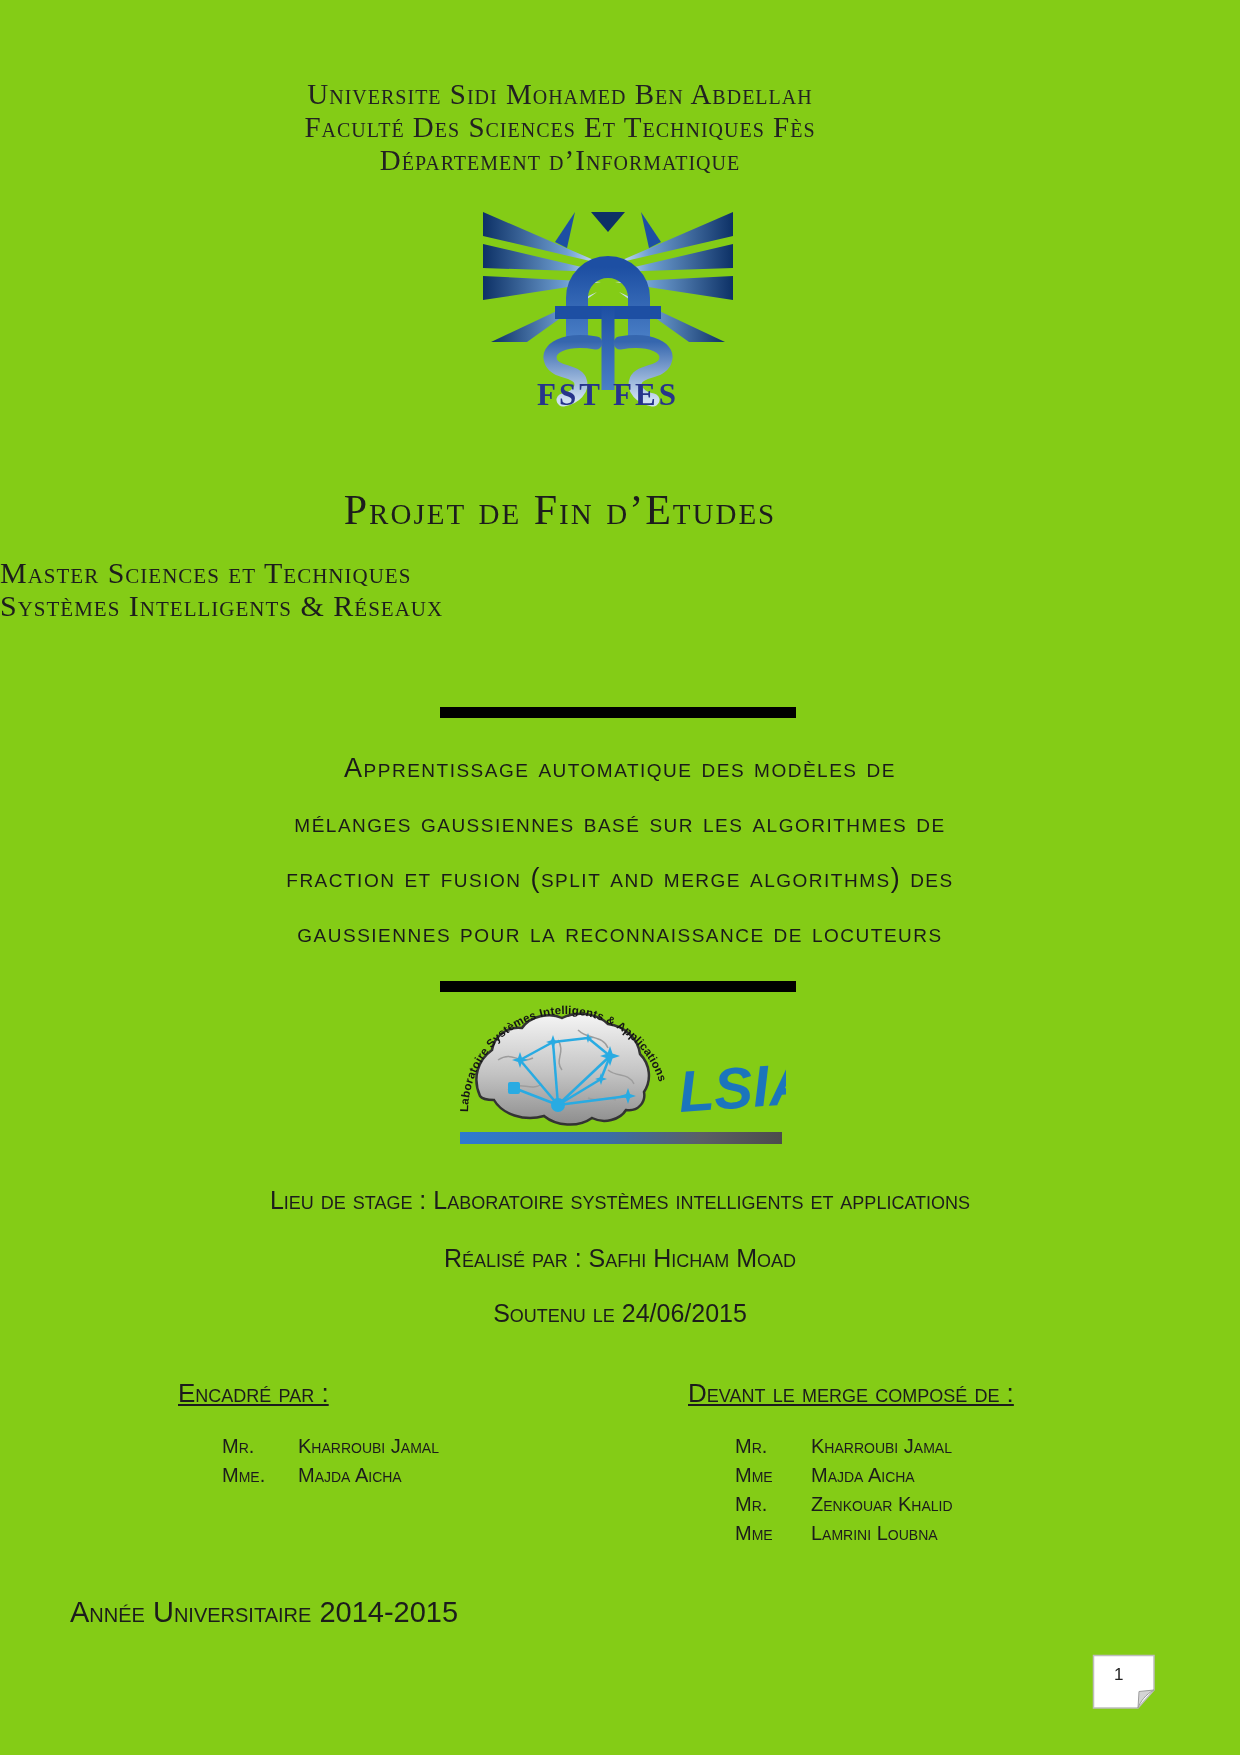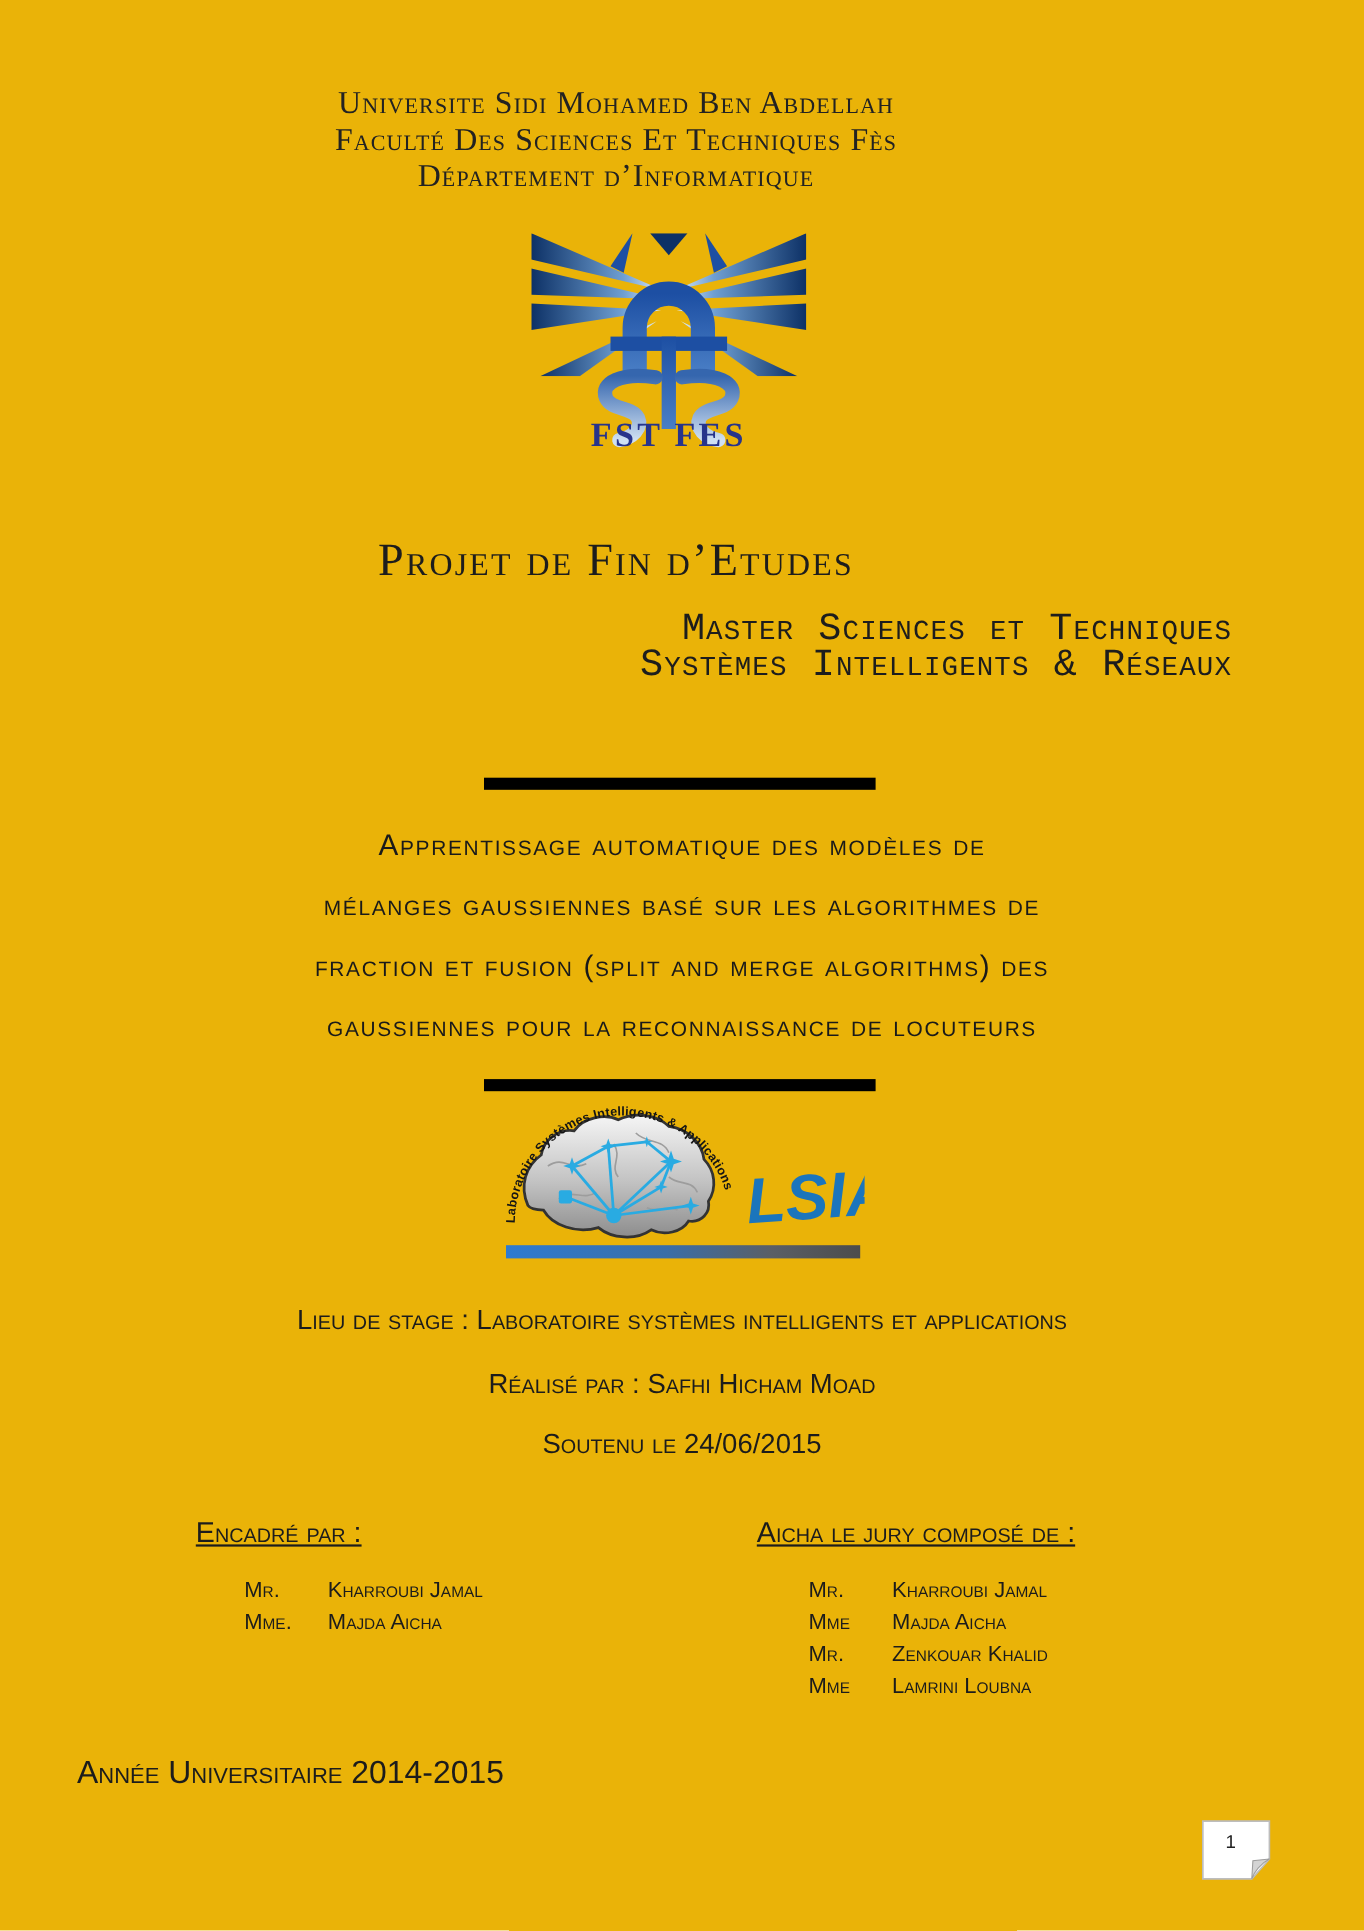--- a/index.html
+++ b/index.html
@@ -1,38 +1,38 @@
 <!DOCTYPE html>
 <html><head>
 <meta charset="utf-8">
 <style>
   html,body{margin:0;padding:0;background:#ffffff;}
   .page{
-    position:relative;width:1240px;height:1755px;background:#eab308;
+    position:relative;width:1240px;height:1755px;background:#84cc16;
     font-family:"Liberation Sans",sans-serif;color:#1c1c1c;overflow:hidden;
   }
   
   .univ-header{
     position:absolute;top:78px;left:0;width:1120px;text-align:center;
     font-family:"Liberation Serif",serif;font-variant:small-caps;
     font-size:29px;line-height:33px;letter-spacing:1px;color:#222;
   }
   
   .fst-logo{position:absolute;left:483px;top:212px;width:250px;height:198px;}
   .lsia-logo{position:absolute;left:458px;top:1000px;width:328px;height:150px;}
   
   .doc-type{
     position:absolute;top:486px;left:0;width:1120px;text-align:center;
     font-family:"Liberation Serif",serif;font-variant:small-caps;
     font-size:42px;letter-spacing:2px;color:#1d1d1d;
   }
   .master-block{
-    position:absolute;top:556px;left:0;width:1120px;text-align:right;
-    font-family:Liberation Mono, monospace;font-variant:small-caps;
-    font-size:35px;line-height:33px;letter-spacing:1px;color:#1d1d1d;
+    position:absolute;top:556px;left:0;width:1120px;text-align:left;
+    font-family:Liberation Serif, serif;font-variant:small-caps;
+    font-size:30px;line-height:33px;letter-spacing:1px;color:#1d1d1d;
   }
   .divider{position:absolute;left:440px;width:356px;height:11px;background:#000;}
   .divider.top{top:707px;}
   .divider.bottom{top:981px;}
   .thesis-title{
     position:absolute;top:741px;left:70px;width:1100px;text-align:center;
     font-variant:small-caps;font-size:27px;line-height:55px;
     letter-spacing:1.5px;color:#1a1a1a;
   }
   
@@ -204,21 +204,21 @@
 
       <rect x="2" y="132" width="322" height="12" fill="url(#lsiaBar)"></rect>
     </svg>
   </div>
 
   <div class="info-line stage-line">Lieu de stage : Laboratoire systèmes intelligents et applications</div>
   <div class="info-line author-line">Réalisé par : Safhi Hicham Moad</div>
   <div class="info-line defense-line">Soutenu le 24/06/2015</div>
 
   <div class="col-label sup-label">Encadré par :</div>
-  <div class="col-label jury-label">Aicha le jury composé de :</div>
+  <div class="col-label jury-label">Devant le merge composé de :</div>
 
   <div class="people-list sup-list">
     <div class="person">
       <span class="ptitle">Mr.</span>
       <span class="pname">Kharroubi Jamal</span>
     </div>
     <div class="person">
       <span class="ptitle">Mme.</span>
       <span class="pname">Majda Aicha</span>
     </div>

